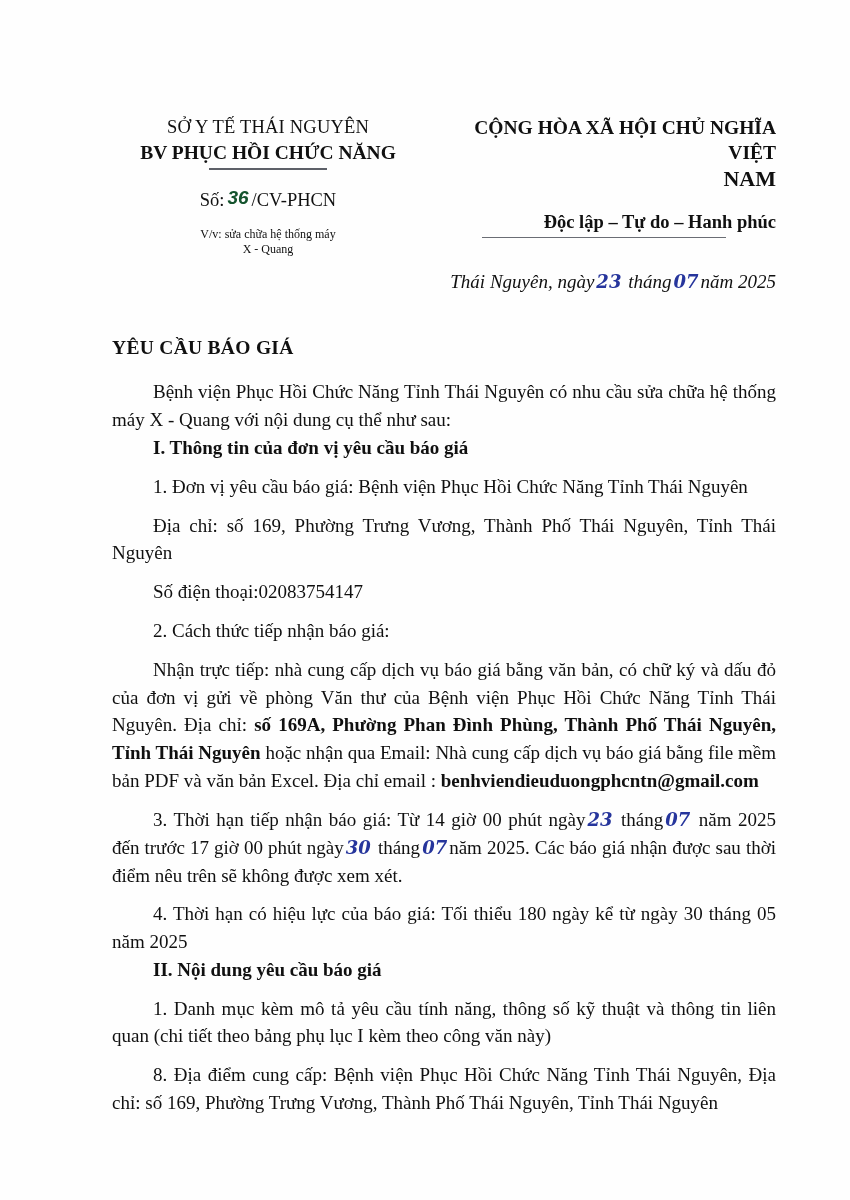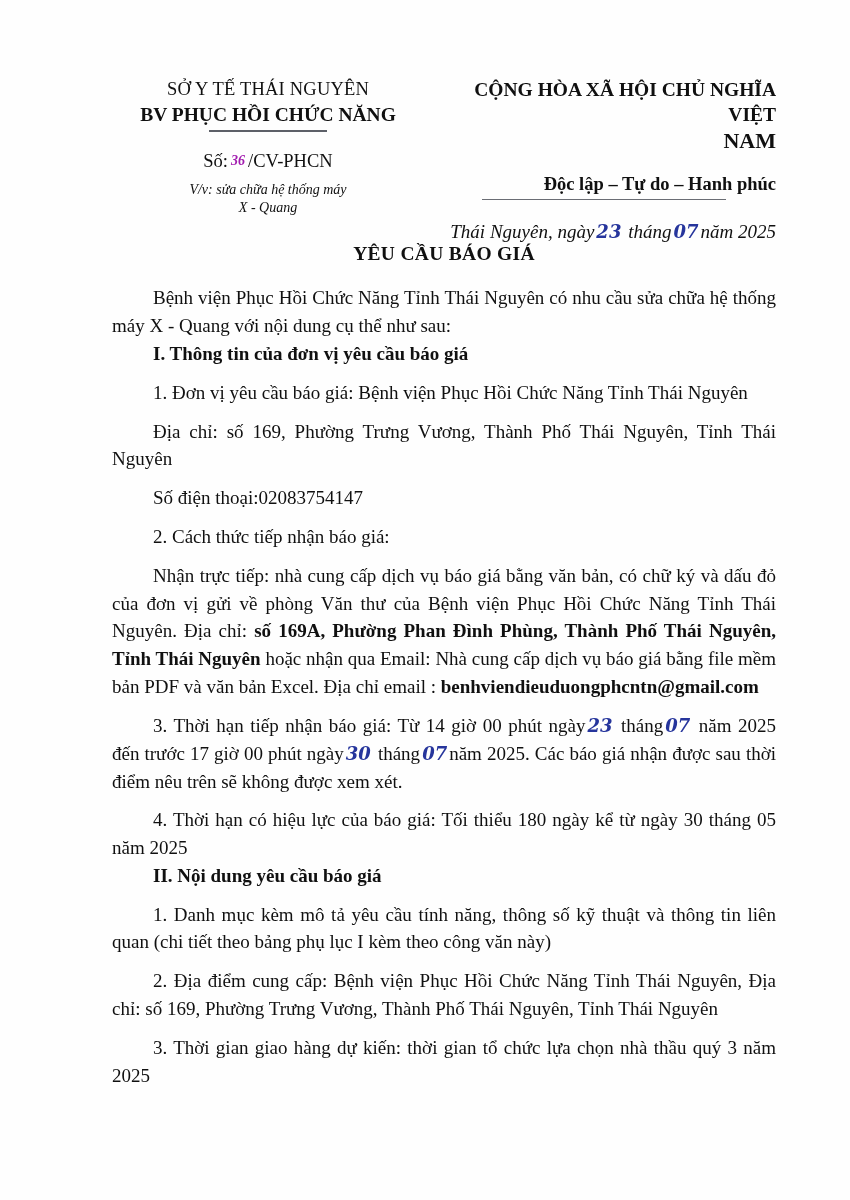--- a/index.html
+++ b/index.html
@@ -21,21 +21,21 @@
     position: absolute;
     left: 112px;
     top: 0;
     width: 664px;
   }
 
   
   .header {
     display: flex;
     align-items: flex-start;
-    padding-top: 78px;
+    padding-top: 116px;
   }
   .header-left {
     width: 300px;
     text-align: center;
     padding-left: 6px;
   }
   .header-right {
     flex: 1;
     text-align: right;
     padding-left: 14px;
@@ -58,34 +58,33 @@
     background: #5d6068;
     margin: 3px auto 0;
   }
   .doc-number {
     margin-top: 17px;
     font-size: 18.5px;
     line-height: 1.35;
     white-space: nowrap;
   }
   .doc-number .hw {
-    font-family: Liberation Serif, serif;
-    font-style: italic;
-    font-weight: bold;
-    color: #a21caf;
-    font-size: 14px;
+    font-family: Liberation Sans, sans-serif;
+    font-style: italic;
+    font-weight: bold;
+    color: #14532d;
+    font-size: 19px;
     padding: 0 3px;
     position: relative;
     top: -2px;
   }
   .doc-subject {
-    font-size: 14px;
+    font-size: 12px;
     line-height: 1.32;
-    margin-top: 7px;
-    font-style: italic;
+    margin-top: 14px;
   }
   .doc-subject span { display: block; }
 
   .nation1 {
     font-weight: bold;
     font-size: 19.5px;
     line-height: 1.26;
   }
   .nation2 {
     font-weight: bold;
@@ -98,37 +97,37 @@
     margin-top: 17px;
     line-height: 1.3;
   }
   .rule-medium {
     width: 244px;
     height: 1.6px;
     background: #6a6d74;
     margin: 3px auto 0;
   }
   .place-date {
-    margin-top: 21px;
+    margin-top: 33px;
     font-style: italic;
     font-size: 19px;
     white-space: nowrap;
   }
   .place-date .hw {
     font-family: "DejaVu Serif", serif;
     font-style: italic;
     font-weight: bold;
     color: #26359c;
     font-size: 18px;
     padding: 0 2px;
   }
 
   
   .title-block {
-    text-align: center;
+    margin-top: 44px;
   }
   .doc-title {
     font-weight: bold;
     font-size: 19.5px;
     letter-spacing: .3px;
   }
   .recipient {
     font-weight: bold;
     font-size: 19px;
     margin-top: 13px;
@@ -226,19 +225,18 @@
         <span>năm 2025 đến trước 17 giờ 00 phút ngày</span><span class="hw-inline">30</span>
         <span>tháng</span><span class="hw-inline">07</span><span>năm 2025. Các báo giá nhận được sau thời điểm nêu trên sẽ không được xem xét.</span>
       </p>
 
       <p class="para tight">4. Thời hạn có hiệu lực của báo giá: Tối thiểu 180 ngày kể từ ngày 30 tháng 05 năm 2025</p>
 
       <p class="heading">II. Nội dung yêu cầu báo giá</p>
 
       <p class="para tight">1. Danh mục kèm mô tả yêu cầu tính năng, thông số kỹ thuật và thông tin liên quan (chi tiết theo bảng phụ lục I kèm theo công văn này)</p>
 
-      <p class="para tight">2. Địa điểm cung cấp: Bệnh viện Phục Hồi Chức Năng Tỉnh Thái Nguyên, Địa chỉ: số 169, Phường Trưng Vương, Thành Phố Thái Nguyên, Tỉnh Thái Nguyên</p>
-
-      <p class="para tight">3. Thời gian giao hàng dự kiến: thời gian tổ chức lựa chọn nhà thầu quý 3 năm 2025</p>
+      <p class="para tight">8. Địa điểm cung cấp: Bệnh viện Phục Hồi Chức Năng Tỉnh Thái Nguyên, Địa chỉ: số 169, Phường Trưng Vương, Thành Phố Thái Nguyên, Tỉnh Thái Nguyên</p>
+
 
     </div>
   </div>
 </div>
 
 </body></html>

